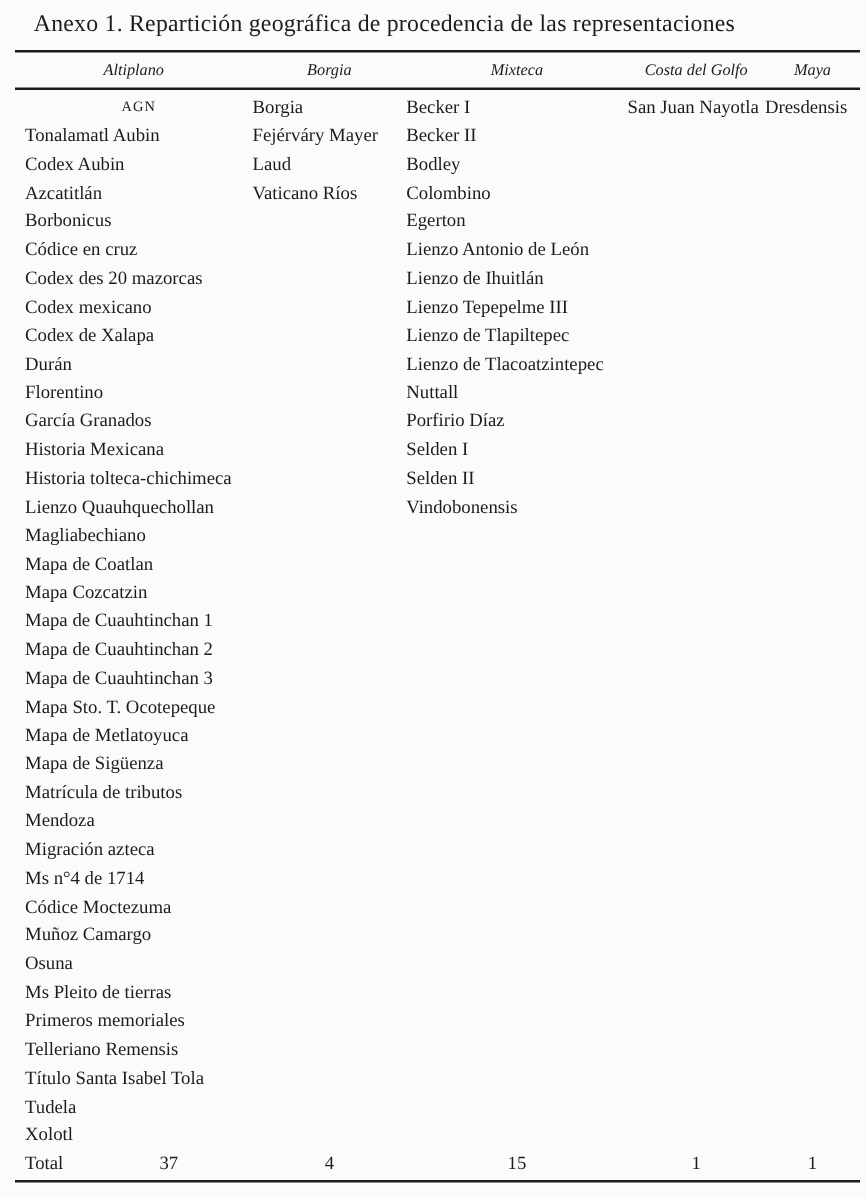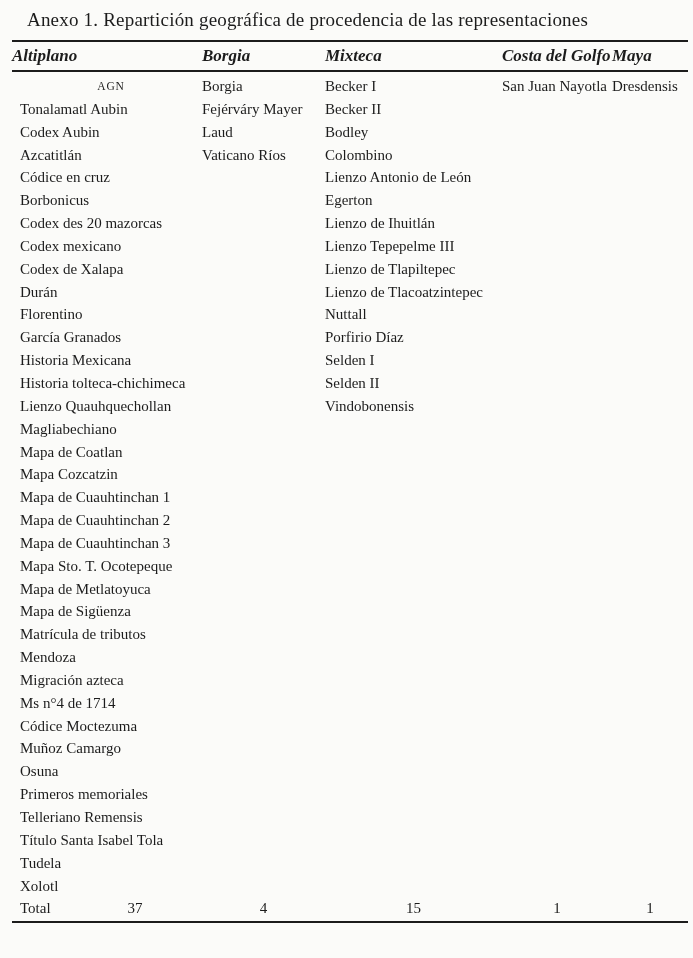--- a/index.html
+++ b/index.html
@@ -28,25 +28,24 @@
   .grid {
     display: grid;
     grid-template-columns: 190px 123px 177px 110px 76px;
   }
   .thead {
     height: 28px;
     align-items: center;
     border-bottom: 2px solid #1c1c1c;
   }
   .hcell {
-    text-align: left;
+    text-align: center;
     font-style: italic;
-    font-size: 17px;
+    font-size: 13px;
     white-space: nowrap;
-    font-weight: bold;
   }
   .tbody { padding-top: 3px; }
   .cell {
     line-height: 22.85px;
     font-size: 15px;
     white-space: nowrap;
   }
   .c0 { padding-left: 8px; }
   
   .sc { font-size: 11.5px; letter-spacing: 0.9px; text-align: center; }
@@ -92,34 +91,34 @@
         <div class="cell"></div>
       </div>
       <div class="grid">
         <div class="cell c0">Azcatitlán</div>
         <div class="cell">Vaticano Ríos</div>
         <div class="cell">Colombino</div>
         <div class="cell"></div>
         <div class="cell"></div>
       </div>
       <div class="grid">
+        <div class="cell c0">Borbonicus</div>
+        <div class="cell"></div>
+        <div class="cell">Egerton</div>
+        <div class="cell"></div>
+        <div class="cell"></div>
+      </div>
+      <div class="grid">
         <div class="cell c0">Códice en cruz</div>
         <div class="cell"></div>
         <div class="cell">Lienzo Antonio de León</div>
         <div class="cell"></div>
         <div class="cell"></div>
       </div>
       <div class="grid">
-        <div class="cell c0">Borbonicus</div>
-        <div class="cell"></div>
-        <div class="cell">Egerton</div>
-        <div class="cell"></div>
-        <div class="cell"></div>
-      </div>
-      <div class="grid">
         <div class="cell c0">Codex des 20 mazorcas</div>
         <div class="cell"></div>
         <div class="cell">Lienzo de Ihuitlán</div>
         <div class="cell"></div>
         <div class="cell"></div>
       </div>
       <div class="grid">
         <div class="cell c0">Codex mexicano</div>
         <div class="cell"></div>
         <div class="cell">Lienzo Tepepelme III</div>
@@ -281,20 +280,21 @@
         <div class="cell"></div>
       </div>
       <div class="grid">
         <div class="cell c0">Osuna</div>
         <div class="cell"></div>
         <div class="cell"></div>
         <div class="cell"></div>
         <div class="cell"></div>
       </div>
       <div class="grid">
+        <div class="cell c0">Ms Pleito de tierras</div>
         <div class="cell"></div>
         <div class="cell"></div>
         <div class="cell"></div>
         <div class="cell"></div>
       </div>
       <div class="grid">
         <div class="cell c0">Primeros memoriales</div>
         <div class="cell"></div>
         <div class="cell"></div>
         <div class="cell"></div>

